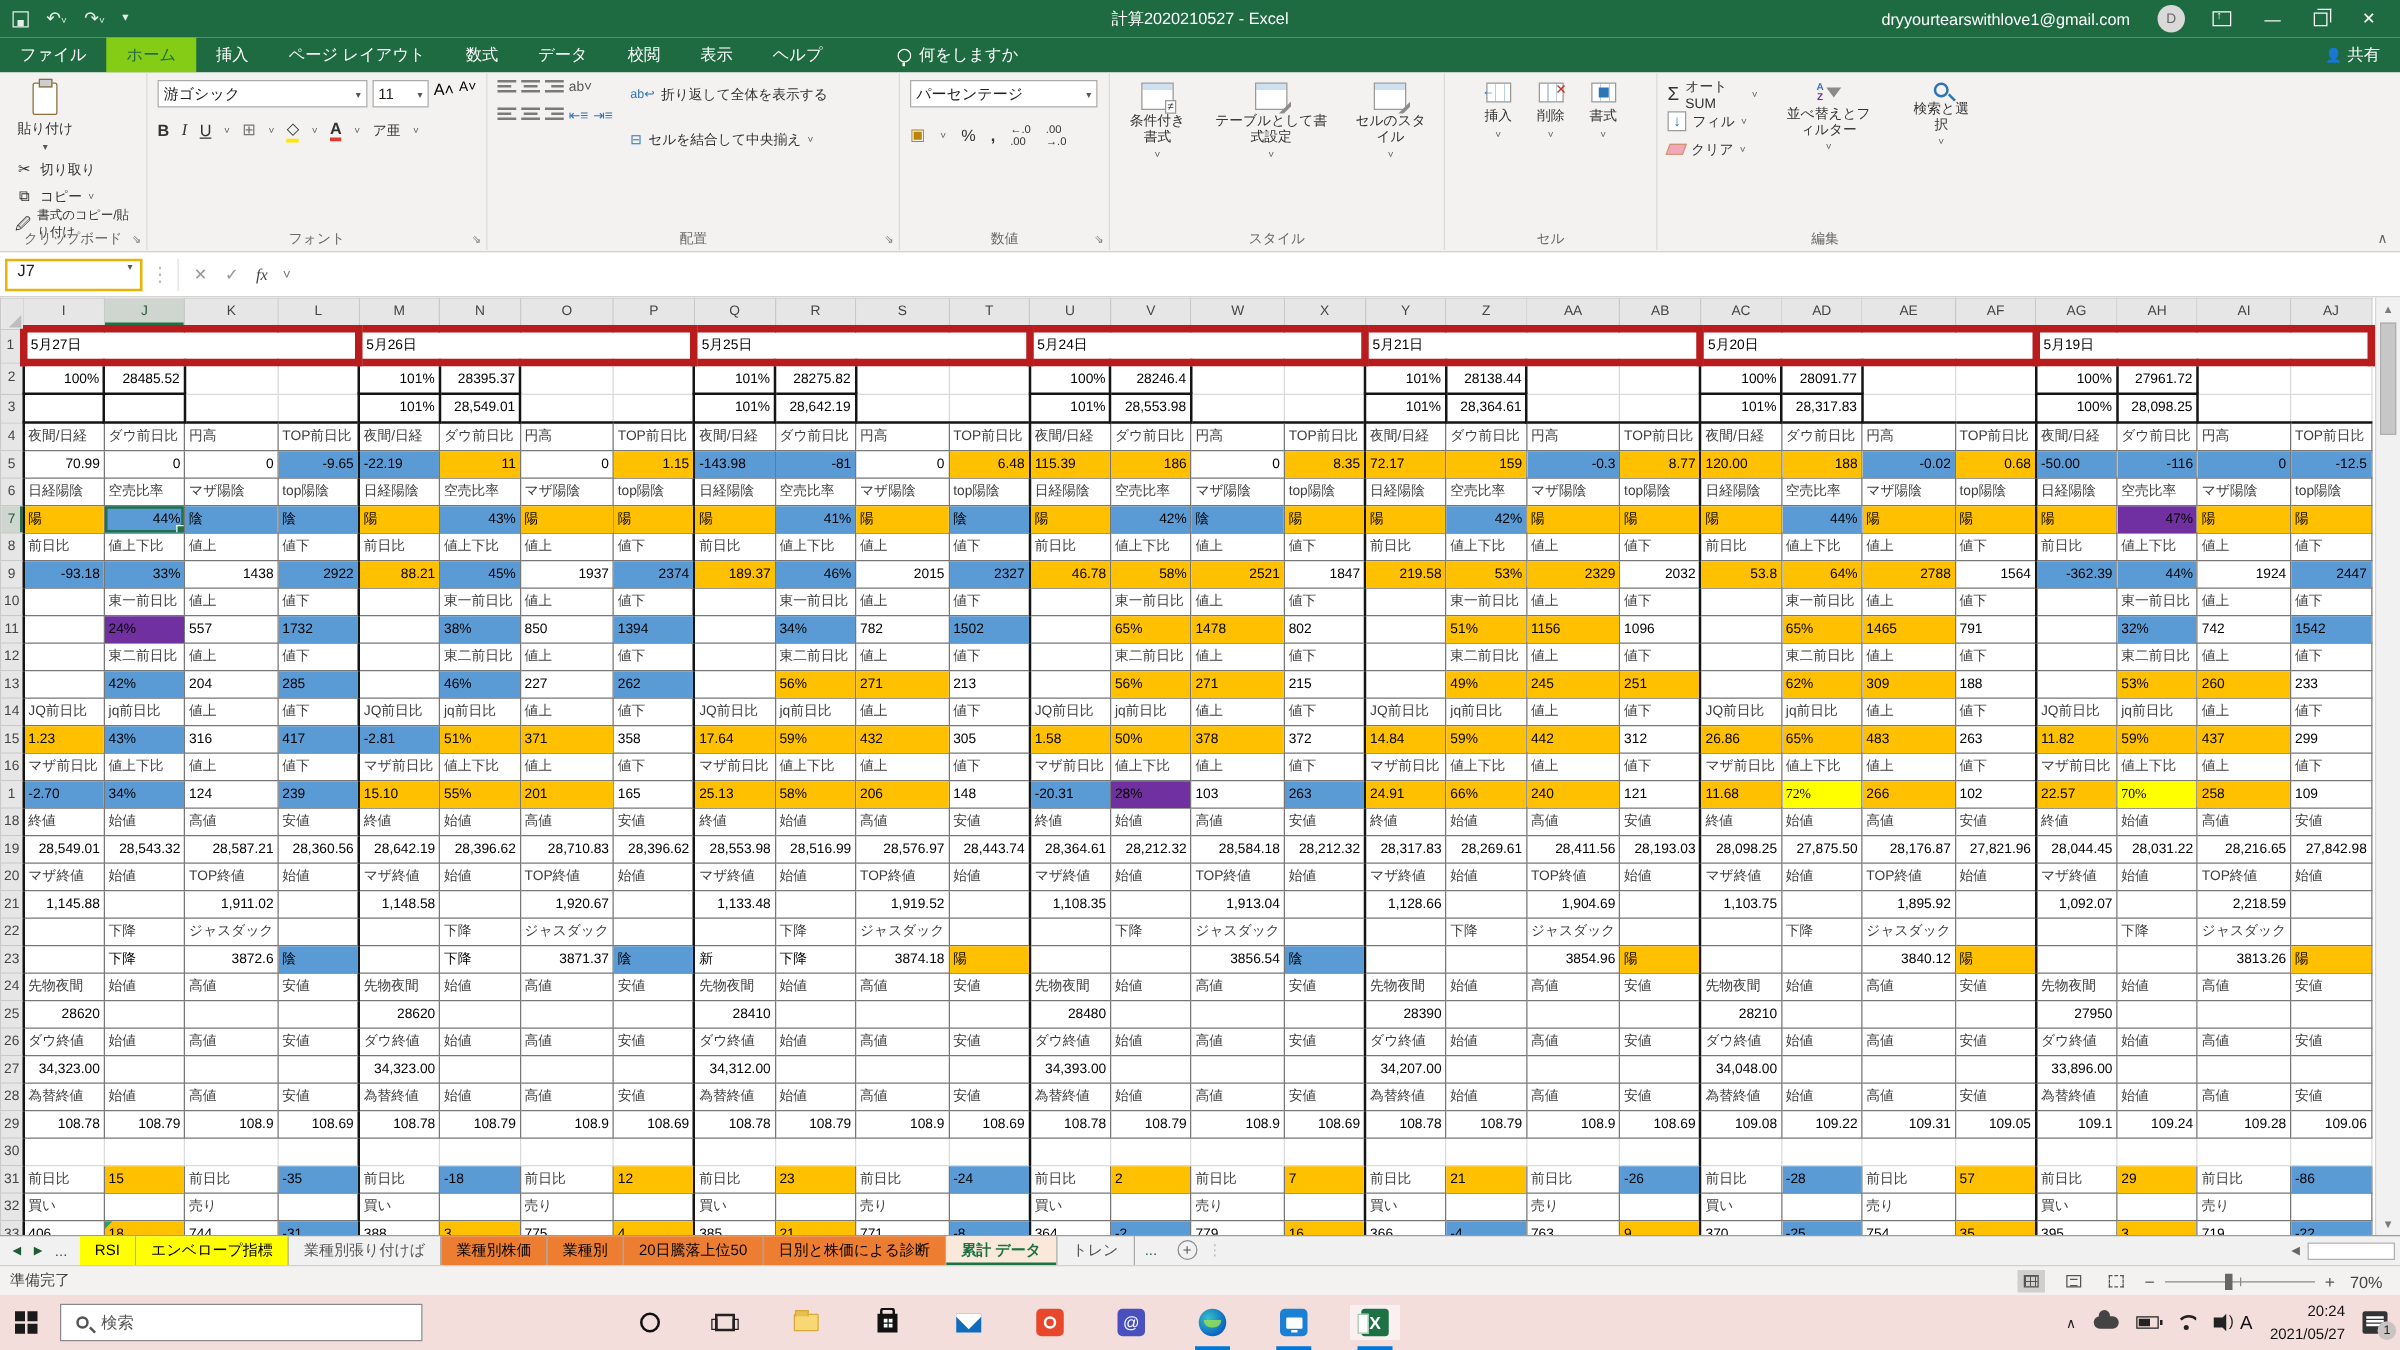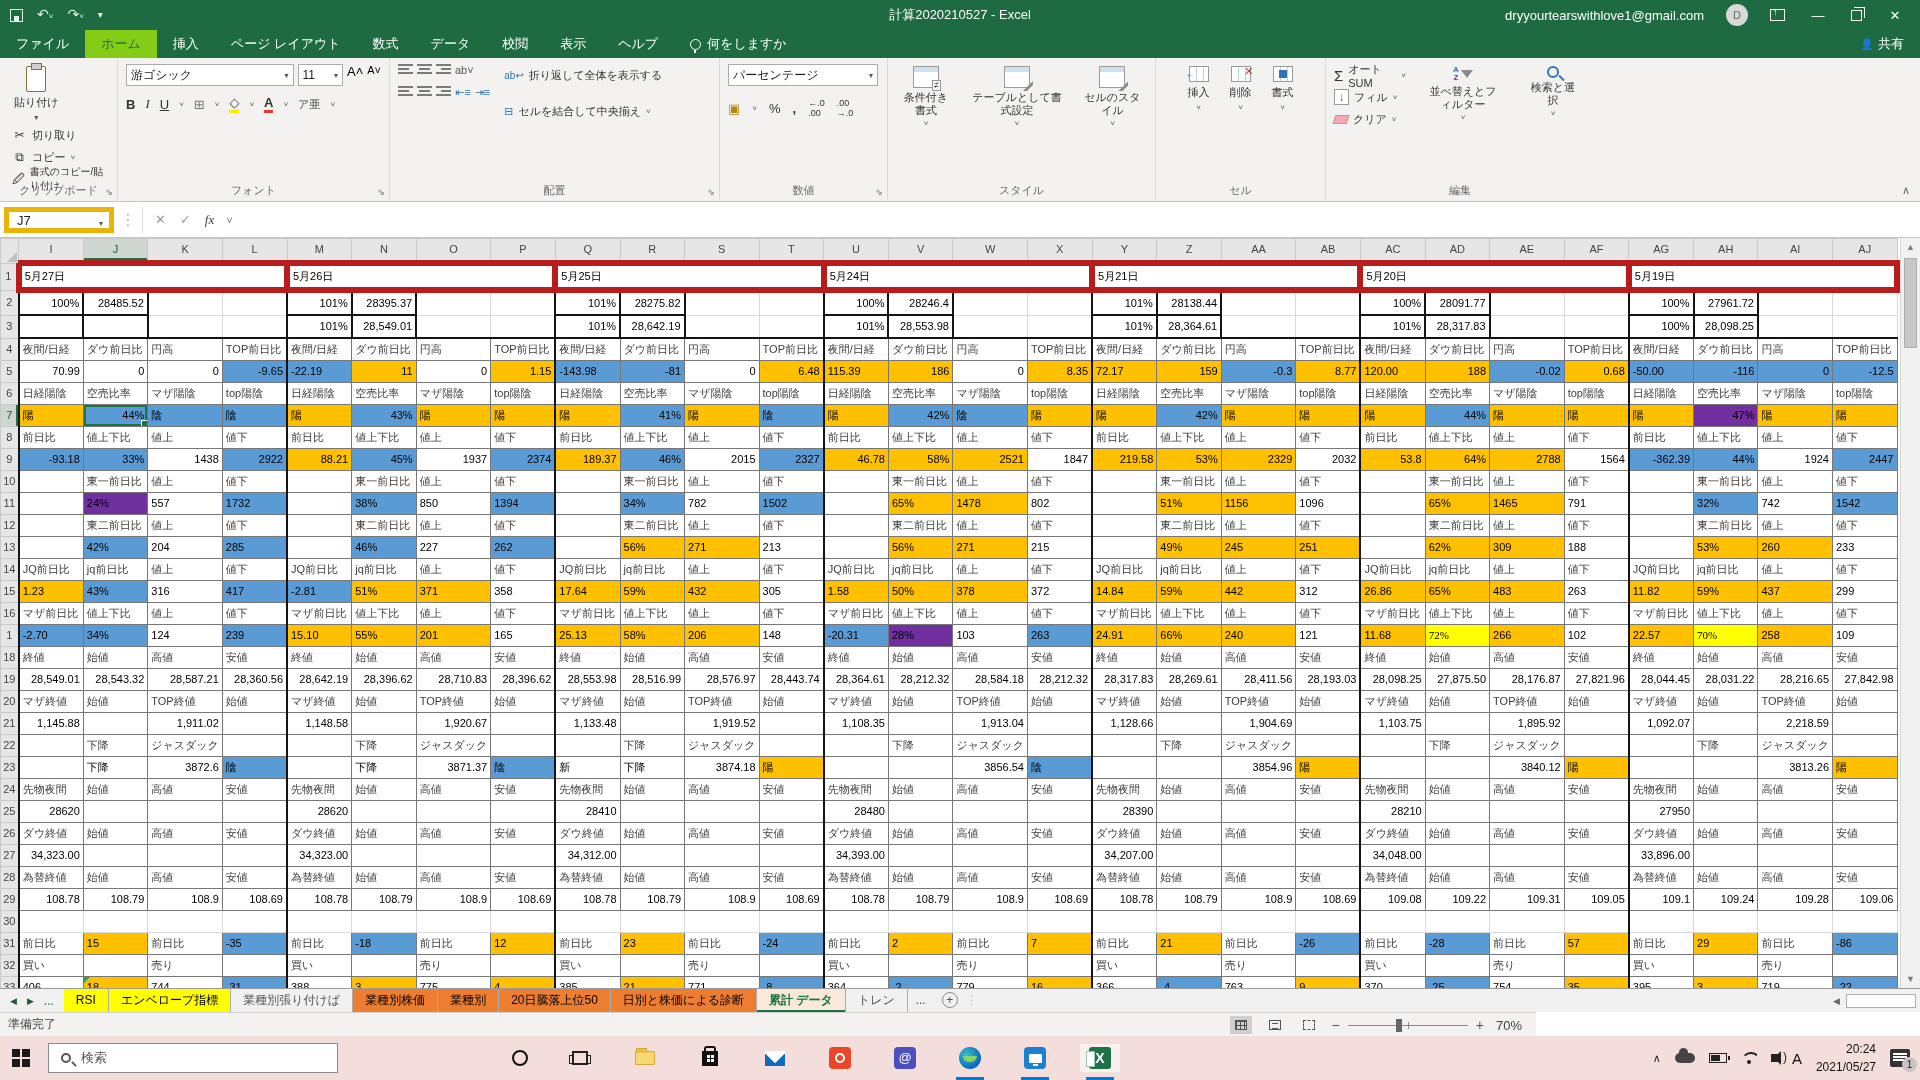--- a/index.html
+++ b/index.html
@@ -15,21 +15,21 @@
   #tb-right { position:absolute; right:0; top:0; height:30px; display:flex; align-items:center; gap:22px; padding-right:14px; }
   #account-email { font-size:13px; color:#fff; }
   #avatar { width:22px; height:22px; border-radius:50%; background:#d9d9d9; color:#666; font-size:11px; text-align:center; line-height:22px; }
   .win-ctl { color:#fff; font-size:13px; width:22px; text-align:center; }
   .ribbon-disp { width:15px; height:12px; border:1.5px solid #fff; position:relative; }
   .ribbon-disp::after { content:'↑'; position:absolute; left:2px; top:-3px; font-size:9px; }
   .restore-ico { width:11px; height:11px; border:1.5px solid #fff; position:relative; }
   .restore-ico::before { content:''; position:absolute; left:2px; top:-4px; width:10px; height:10px; border-top:1.5px solid #fff; border-right:1.5px solid #fff; }
 
   
-  #menubar { position:absolute; left:0; top:30px; width:1920px; height:28px; background:#1E6B41; display:flex; align-items:flex-end; }
+  #menubar { position:absolute; left:0; top:30px; width:1920px; height:28px; background:#1E6B41; display:flex; align-items:flex-end;gap:28px; }
   .mtab { color:#fff; font-size:13px; padding:5px 16px; height:28px; }
   .mtab.active { background:#84cc16; color:#1E6B41; }
   #tellme { display:flex; align-items:center; gap:6px; color:#fff; font-size:13px; padding:0 16px 5px; }
   .bulb { width:11px; height:11px; border:1.5px solid #fff; border-radius:50%; position:relative; }
   .bulb::after { content:''; position:absolute; left:3px; top:10px; width:2px; height:3px; background:#fff; }
   #share { position:absolute; right:16px; bottom:5px; color:#fff; font-size:13px; }
   #share::before { content:'👤'; font-size:11px; margin-right:4px; }
 
   
   #ribbon { position:absolute; left:0; top:58px; width:1920px; height:144px; background:#F3F2F1; border-bottom:1px solid #C8C6C4; }
@@ -68,21 +68,21 @@
   .eraser { width:14px; height:9px; background:#F4A7B9; border:1px solid #c97; transform:skewX(-20deg); }
   .az { font-size:8px; font-weight:bold; line-height:8px; color:#2E75B6; text-align:center; }
   .az .z { color:#7030A0; }
   .funnel { width:0; height:0; border-left:6px solid transparent; border-right:6px solid transparent; border-top:8px solid #8a8a8a; }
   .lens { width:12px; height:12px; border:2px solid #2E75B6; border-radius:50%; position:relative; }
   .lens::after { content:''; position:absolute; left:9px; top:9px; width:7px; height:2px; background:#2E75B6; transform:rotate(45deg); }
   #ribbon-collapse { position:absolute; right:10px; bottom:4px; color:#666; font-size:11px; }
 
   
   #formulabar { position:absolute; left:0; top:202px; width:1920px; height:36px; background:#fff; border-bottom:1px solid #C8C6C4; display:flex; align-items:center; }
-  #namebox { width:110px; height:26px; margin-left:4px; border:5px solid #eab308; font-size:13px; color:#222; padding-left:8px; display:flex; align-items:flex-end; justify-content:space-between; }
+  #namebox { width:110px; height:26px; margin-left:4px; border:2px solid #eab308; font-size:13px; color:#222; padding-left:8px; display:flex; align-items:flex-start; justify-content:space-between; }
   #namebox .caret { padding-right:6px; }
   .fx-btns { display:flex; align-items:center; gap:14px; padding:0 12px; color:#9B9A99; font-size:13px; border-left:1px solid #E1DFDD; height:26px; }
   .fx { font-style:italic; color:#444; font-family:"Liberation Serif",serif; }
   #formula-val { flex:1; font-size:13px; color:#222; padding-left:10px; border-left:1px solid #E1DFDD; height:26px; line-height:26px; }
   #fb-chev { padding-right:10px; color:#777; font-size:11px; }
 
   
   #sheet { position:absolute; left:0; top:238px; width:1900px; height:750px; background:#fff; overflow:hidden; }
   table { border-collapse:collapse; table-layout:fixed; }
   th,td { height:22px; overflow:hidden; white-space:nowrap; font-size:11px; font-weight:normal; padding:0 3px; line-height:21px; }
@@ -123,21 +123,21 @@
   .stab.orange { background:#ED7D31; }
   .stab.plain { color:#555; }
   .stab.active { background:#FAE9DB; color:#1E7145; font-weight:bold; box-shadow:inset 0 -2px 0 #1E7145; }
   .tab-more { line-height:23px; color:#1F5B33; padding:0 8px; }
   .newsheet { width:16px; height:16px; border:1px solid #8a8a8a; border-radius:50%; color:#555; text-align:center; line-height:14px; font-size:12px; margin:3px 8px 0; }
   #hscroll { margin-left:auto; display:flex; align-items:center; gap:6px; padding-right:4px; }
   #hscroll .harr { font-size:9px; color:#666; }
   #hscroll .hthumb { width:70px; height:14px; background:#fff; border:1px solid #AFAFAF; }
 
   
-  #statusbar { position:absolute; left:0; top:1012px; width:1536px; height:24px; background:#F3F2F1; border-top:1px solid #D0D0D0; font-size:12px; color:#444; }
+  #statusbar { position:absolute; left:0; top:1012px; width:1920px; height:24px; background:#F3F2F1; border-top:1px solid #D0D0D0; font-size:12px; color:#444; }
   #status-left { position:absolute; left:8px; top:3px; }
   #status-right { position:absolute; right:14px; top:0; height:24px; display:flex; align-items:center; gap:12px; }
   .view-ico { width:22px; height:18px; border:1px solid transparent; display:flex; align-items:center; justify-content:center; }
   .view-ico.sel { background:#D1CFCD; }
   .vi-grid { width:12px; height:10px; background:repeating-linear-gradient(90deg,#555 0 1px,transparent 1px 4px),repeating-linear-gradient(#555 0 1px,transparent 1px 4px); border:1px solid #555; }
   .vi-page { width:12px; height:10px; border:1px solid #555; position:relative; }
   .vi-page::after { content:''; position:absolute; left:2px; top:2px; right:2px; height:4px; border-top:1px solid #555; border-bottom:1px solid #555; }
   .vi-break { width:12px; height:10px; border:1px dashed #555; }
   #zoomer { display:flex; align-items:center; gap:8px; }
   .zline { width:120px; height:1px; background:#8a8a8a; position:relative; }

